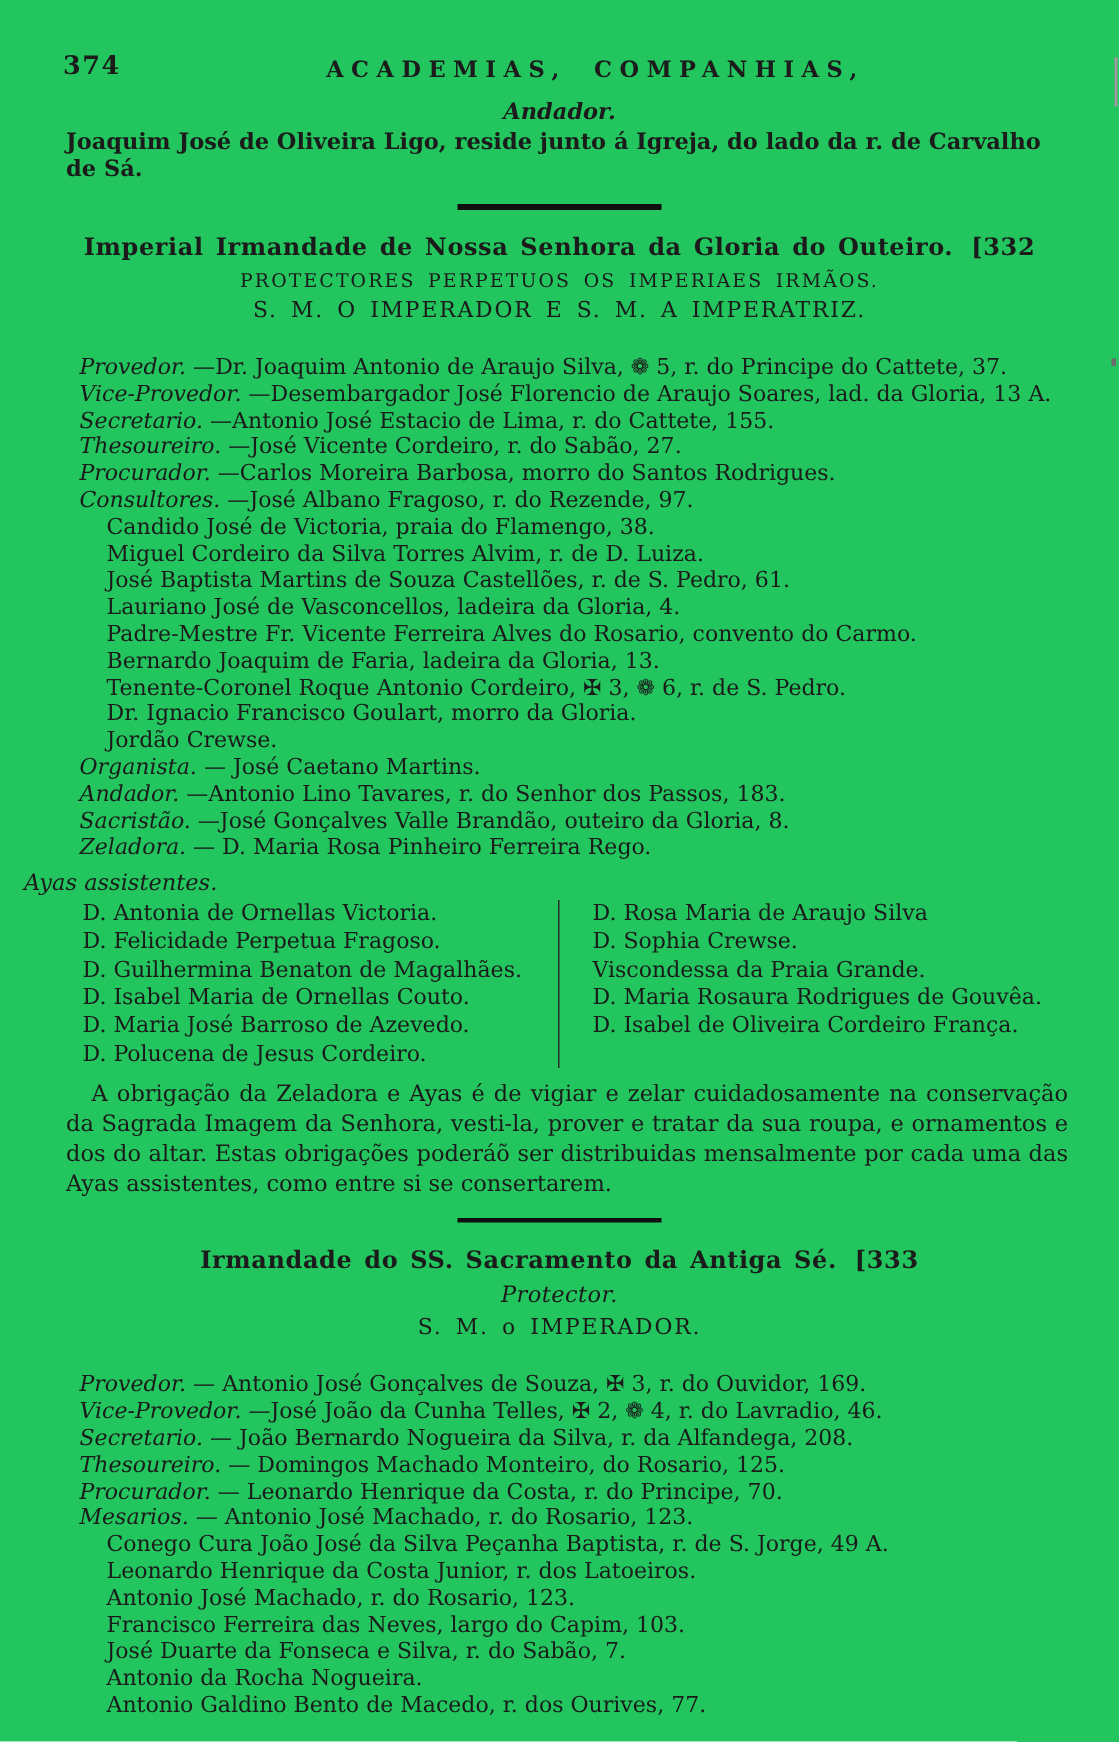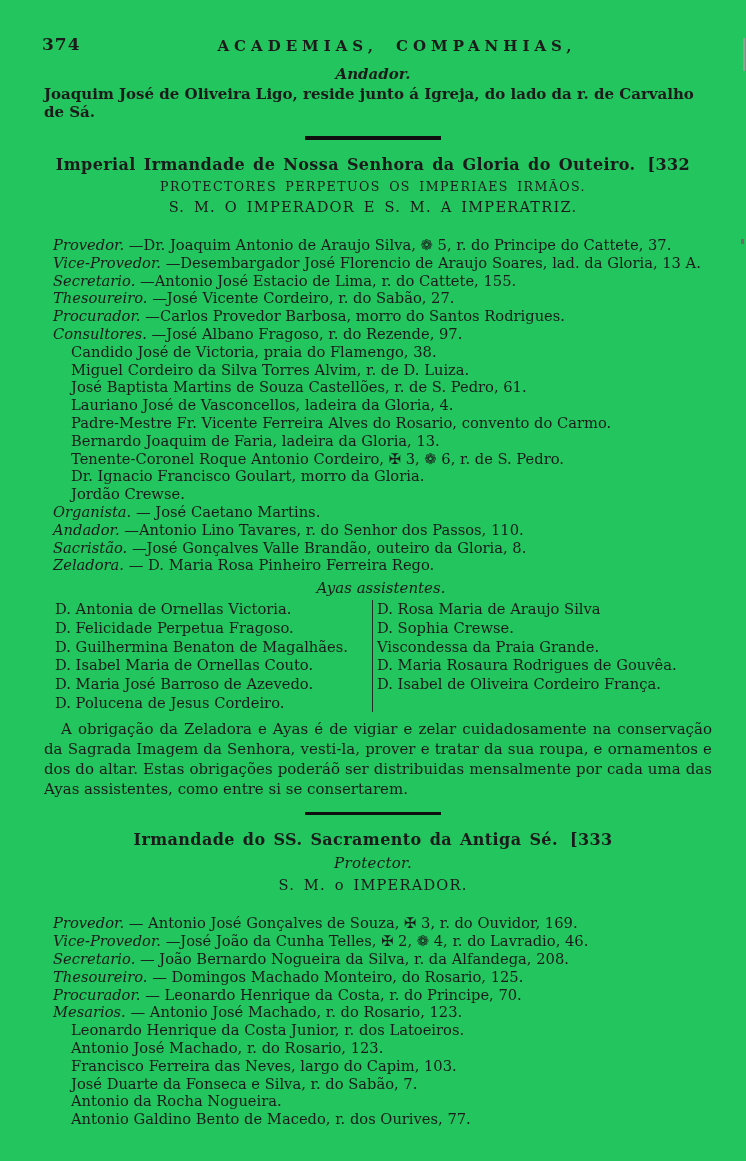--- a/index.html
+++ b/index.html
@@ -52,30 +52,30 @@
     font-size:14.6px;letter-spacing:1.2px;word-spacing:3px;
   }
   .entries{
     margin:21px 28px 0 46px;
     font-size:14.7px;line-height:17.8px;
   }
   .entry{margin-left:7px;}
   .entry.indent{margin-left:25px;}
   .role{font-style:italic;}
   .ayas-heading{
-    margin-top:5px;text-align:center;
+    margin-top:5px;text-align:left;
     font-style:italic;font-size:15px;margin-left:16px;
   }
   .ayas{
     display:flex;
     margin:3px 20px 0 55px;
     font-size:14.7px;line-height:18.7px;
   }
   .ayas-col-left{width:317px;}
-  .ayas-col-right{border-left:1.5px solid #2a2a2a;padding-left:4px;flex:1;}
+  .ayas-col-right{border-left:1.5px solid #2a2a2a;padding-left:22px;flex:1;}
   .note{
     margin:7px 34px 0 44px;
     font-size:15px;line-height:20px;
     text-align:justify;text-indent:17px;
   }
   .scan-artifact-line{
     position:absolute;right:1px;top:38px;
     width:2px;height:33px;background:#9a9a9a;
   }
   .scan-artifact-dot{
@@ -105,21 +105,21 @@
   <div class="entries">
 
       <div class="entry"><span class="role">Provedor.</span><span> —Dr. Joaquim Antonio de Araujo Silva, ❁ 5, r. do Principe do Cattete, 37.</span></div>
 
       <div class="entry"><span class="role">Vice-Provedor.</span><span> —Desembargador José Florencio de Araujo Soares, lad. da Gloria, 13 A.</span></div>
 
       <div class="entry"><span class="role">Secretario.</span><span> —Antonio José Estacio de Lima, r. do Cattete, 155.</span></div>
 
       <div class="entry"><span class="role">Thesoureiro.</span><span> —José Vicente Cordeiro, r. do Sabão, 27.</span></div>
 
-      <div class="entry"><span class="role">Procurador.</span><span> —Carlos Provedor Barbosa, morro do Santos Rodrigues.</span></div>
+      <div class="entry"><span class="role">Procurador.</span><span> —Carlos Moreira Barbosa, morro do Santos Rodrigues.</span></div>
 
       <div class="entry"><span class="role">Consultores.</span><span> —José Albano Fragoso, r. do Rezende, 97.</span></div>
 
       <div class="entry indent"><span class="role"></span><span>Candido José de Victoria, praia do Flamengo, 38.</span></div>
 
       <div class="entry indent"><span class="role"></span><span>Miguel Cordeiro da Silva Torres Alvim, r. de D. Luiza.</span></div>
 
       <div class="entry indent"><span class="role"></span><span>José Baptista Martins de Souza Castellões, r. de S. Pedro, 61.</span></div>
 
       <div class="entry indent"><span class="role"></span><span>Lauriano José de Vasconcellos, ladeira da Gloria, 4.</span></div>
@@ -129,21 +129,21 @@
       <div class="entry indent"><span class="role"></span><span>Bernardo Joaquim de Faria, ladeira da Gloria, 13.</span></div>
 
       <div class="entry indent"><span class="role"></span><span>Tenente-Coronel Roque Antonio Cordeiro, ✠ 3, ❁ 6, r. de S. Pedro.</span></div>
 
       <div class="entry indent"><span class="role"></span><span>Dr. Ignacio Francisco Goulart, morro da Gloria.</span></div>
 
       <div class="entry indent"><span class="role"></span><span>Jordão Crewse.</span></div>
 
       <div class="entry"><span class="role">Organista.</span><span> — José Caetano Martins.</span></div>
 
-      <div class="entry"><span class="role">Andador.</span><span> —Antonio Lino Tavares, r. do Senhor dos Passos, 110.</span></div>
+      <div class="entry"><span class="role">Andador.</span><span> —Antonio Lino Tavares, r. do Senhor dos Passos, 183.</span></div>
 
       <div class="entry"><span class="role">Sacristão.</span><span> —José Gonçalves Valle Brandão, outeiro da Gloria, 8.</span></div>
 
       <div class="entry"><span class="role">Zeladora.</span><span> — D. Maria Rosa Pinheiro Ferreira Rego.</span></div>
     </div>
 
   <div class="ayas-heading">Ayas assistentes.</div>
 
   <div class="ayas">
     <div class="ayas-col-left">
@@ -192,20 +192,21 @@
       <div class="entry"><span class="role">Vice-Provedor.</span><span> —José João da Cunha Telles, ✠ 2, ❁ 4, r. do Lavradio, 46.</span></div>
 
       <div class="entry"><span class="role">Secretario.</span><span> — João Bernardo Nogueira da Silva, r. da Alfandega, 208.</span></div>
 
       <div class="entry"><span class="role">Thesoureiro.</span><span> — Domingos Machado Monteiro, do Rosario, 125.</span></div>
 
       <div class="entry"><span class="role">Procurador.</span><span> — Leonardo Henrique da Costa, r. do Principe, 70.</span></div>
 
       <div class="entry"><span class="role">Mesarios.</span><span> — Antonio José Machado, r. do Rosario, 123.</span></div>
 
+      <div class="entry indent"><span class="role"></span><span>Conego Cura João José da Silva Peçanha Baptista, r. de S. Jorge, 49 A.</span></div>
 
       <div class="entry indent"><span class="role"></span><span>Leonardo Henrique da Costa Junior, r. dos Latoeiros.</span></div>
 
       <div class="entry indent"><span class="role"></span><span>Antonio José Machado, r. do Rosario, 123.</span></div>
 
       <div class="entry indent"><span class="role"></span><span>Francisco Ferreira das Neves, largo do Capim, 103.</span></div>
 
       <div class="entry indent"><span class="role"></span><span>José Duarte da Fonseca e Silva, r. do Sabão, 7.</span></div>
 
       <div class="entry indent"><span class="role"></span><span>Antonio da Rocha Nogueira.</span></div>

